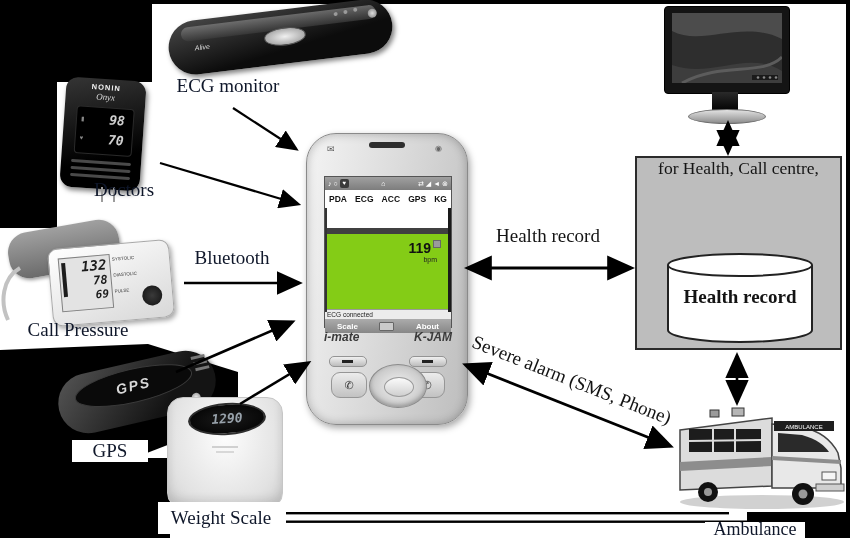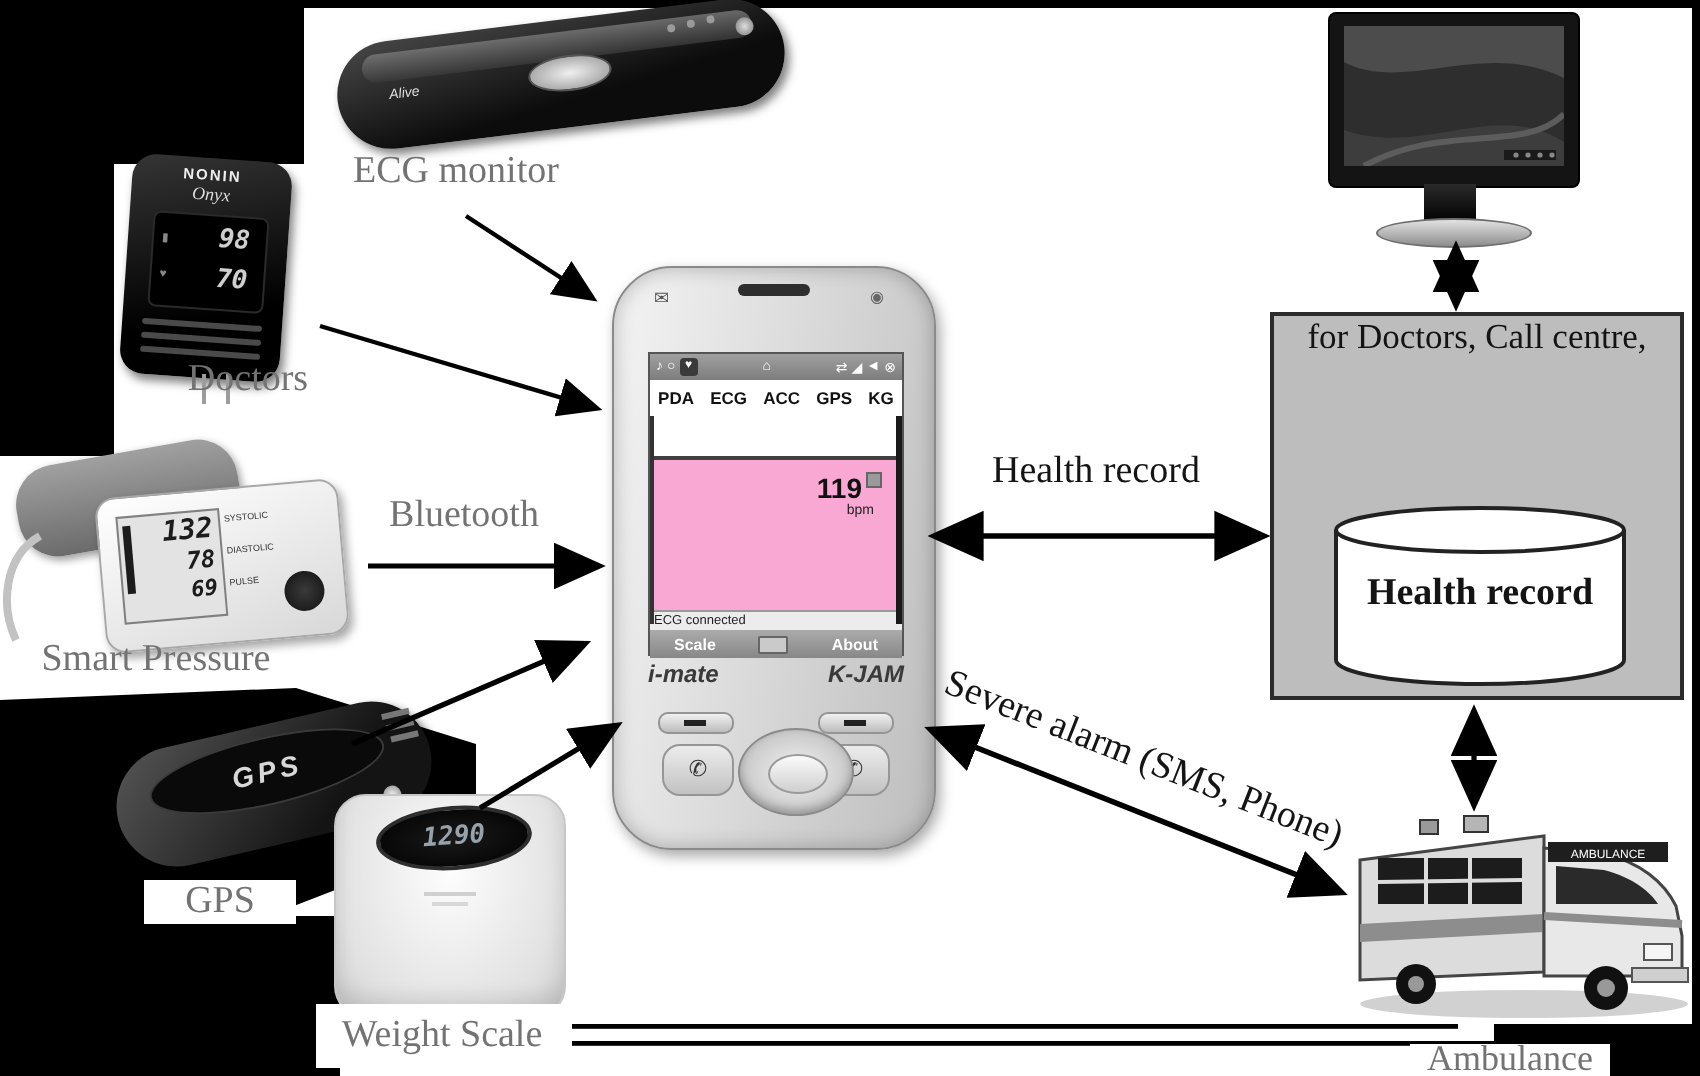--- a/index.html
+++ b/index.html
@@ -1,36 +1,36 @@
 <!DOCTYPE html>
 <html><head>
 <meta charset="utf-8">
 <style>
   html,body{margin:0;padding:0;background:#000;}
   #canvas{position:relative;width:850px;height:538px;background:#fff;overflow:hidden;
           font-family:"Liberation Serif", serif;color:#141414;}
   .abs{position:absolute;}
-  .label{position:absolute;font-size:19px;line-height:20px;color:#737373;text-align:center;}
+  .label{position:absolute;font-size:19px;line-height:20px;color:#0f172a;text-align:center;}
   svg{display:block;}
   
   .phone-body{position:absolute;left:0;top:0;width:160px;height:290px;border-radius:30px;
     border:1.5px solid #8a8a8a;background:linear-gradient(100deg,#f4f4f4 0%,#dcdcdc 45%,#bdbdbd 100%);
     box-shadow:inset 0 0 10px rgba(0,0,0,.25), 2px 3px 7px rgba(0,0,0,.35);}
   .speaker{position:absolute;left:62px;top:8px;width:36px;height:6px;background:#2e2e2e;border-radius:3px;}
   .phone-screen{position:absolute;left:17px;top:42px;width:128px;height:152px;background:#fff;
     border:1.5px solid #555;box-sizing:border-box;font-family:"Liberation Sans",sans-serif;}
   .statusbar{height:13px;background:linear-gradient(#a0a0a0,#7d7d7d);color:#fff;font-size:7px;
     display:flex;align-items:center;justify-content:space-between;padding:0 3px;}
   .statusbar .grp{display:flex;gap:2px;align-items:center;}
   .chip{display:inline-block;width:9px;height:9px;background:#3a3a3a;border-radius:2px;
     color:#fff;font-size:6px;line-height:9px;text-align:center;}
   .menurow{height:18px;display:flex;align-items:center;justify-content:space-around;
     background:#fff;font-size:8.5px;font-weight:bold;color:#111;}
   .whitepanel{height:20px;background:#fff;}
-  .graypanel{height:75px;background:#f9a8d4;border-top:2px solid #404040;position:relative;}
+  .graypanel{height:75px;background:#84cc16;border-top:6px solid #404040;position:relative;}
   .ecgbar{height:9px;background:#ececec;border-top:1px solid #999;font-size:6.5px;color:#222;
     padding-left:2px;line-height:9px;}
   .toolbar{height:14px;background:linear-gradient(#ababab,#878787);color:#fff;font-size:8px;
     font-weight:bold;display:flex;align-items:center;justify-content:space-between;padding:0 12px;}
   .scrollbar{position:absolute;right:0;top:31px;width:3px;height:104px;background:#1a1a1a;}
   .leftedge{position:absolute;left:0;top:31px;width:1.5px;height:104px;background:#333;}
   .pill{position:absolute;width:36px;height:9px;border-radius:5px;border:1px solid #949494;
     background:linear-gradient(#f0f0f0,#bdbdbd);}
   .pill i{position:absolute;left:12px;top:3px;width:11px;height:2.5px;background:#222;display:block;}
   .hkey{position:absolute;width:34px;height:24px;border-radius:9px;border:1px solid #969696;
@@ -122,21 +122,21 @@
         <span class="abs lcd-num" style="right:3px;top:32px;font-size:11px;color:#1c1c1c;">69</span>
         <div class="abs" style="left:2px;top:4px;width:4px;height:34px;background:#1c1c1c;"></div>
       </div>
       <span class="abs" style="left:63px;top:12px;font-size:4.5px;font-family:'Liberation Sans',sans-serif;color:#333;">SYSTOLIC</span>
       <span class="abs" style="left:63px;top:28px;font-size:4.5px;font-family:'Liberation Sans',sans-serif;color:#333;">DIASTOLIC</span>
       <span class="abs" style="left:63px;top:44px;font-size:4.5px;font-family:'Liberation Sans',sans-serif;color:#333;">PULSE</span>
       <div class="abs" style="left:90px;top:44px;width:20px;height:20px;border-radius:50%;
            background:radial-gradient(#3a3a3a,#101010);"></div>
     </div>
   </div>
-  <div class="label" style="left:12px;top:320px;width:132px;z-index:4">Smart Pressure</div>
+  <div class="label" style="left:12px;top:320px;width:132px;z-index:4">Call Pressure</div>
 
   <div class="abs" style="left:45px;top:348px;width:200px;height:92px;z-index:2">
     <div class="abs" style="left:12px;top:14px;width:160px;height:60px;border-radius:30px;transform:rotate(-13deg);
          background:linear-gradient(135deg,#565656,#141414 70%);box-shadow:2px 3px 5px rgba(0,0,0,.6);">
       <div class="abs" style="left:18px;top:6px;width:118px;height:32px;border-radius:50%;background:#0a0a0a;
            border:1px solid #3a3a3a;">
         <span class="abs" style="left:0;top:8px;width:118px;text-align:center;color:#d8d8d8;font-weight:bold;
               font-style:italic;font-size:14px;font-family:'Liberation Sans',sans-serif;letter-spacing:2px;">GPS</span>
       </div>
       <div class="abs" style="left:140px;top:8px;width:14px;height:3px;background:#777;"></div>
@@ -245,21 +245,21 @@
         <circle cx="98" cy="64.5" r="1.3" fill="#888"></circle>
           <circle cx="104" cy="64.5" r="1.3" fill="#888"></circle>
       </svg>
     </div>
     <div class="abs" style="left:52px;top:88px;width:26px;height:20px;background:linear-gradient(#2a2a2a,#000);"></div>
     <div class="abs" style="left:28px;top:105px;width:76px;height:13px;border-radius:50%;
          background:linear-gradient(#e2e2e2,#8d8d8d);border:1px solid #6f6f6f;"></div>
   </div>
 
   <div class="server-box" style="z-index:2">
-    <div class="server-line">for Doctors, Call centre,</div>
+    <div class="server-line">for Health, Call centre,</div>
     <svg class="abs" style="left:29px;top:94px;" width="148" height="94">
       <path d="M2,13 L2,78 A72,12 0 0 0 146,78 L146,13" fill="#ffffff" stroke="#222" stroke-width="2"></path>
       <ellipse cx="74" cy="13" rx="72" ry="11" fill="#ffffff" stroke="#222" stroke-width="2"></ellipse>
     </svg>
     <div class="abs" style="left:29px;top:128px;width:148px;text-align:center;font-weight:bold;font-size:19px;">Health record</div>
   </div>
 
   <svg class="abs" style="left:672px;top:396px;z-index:2" width="178" height="118" viewBox="0 0 178 118">
     <ellipse cx="90" cy="106" rx="82" ry="7" fill="#000" opacity="0.18"></ellipse>
     <rect x="38" y="14" width="9" height="7" fill="#9a9a9a" stroke="#333" stroke-width="1"></rect>

